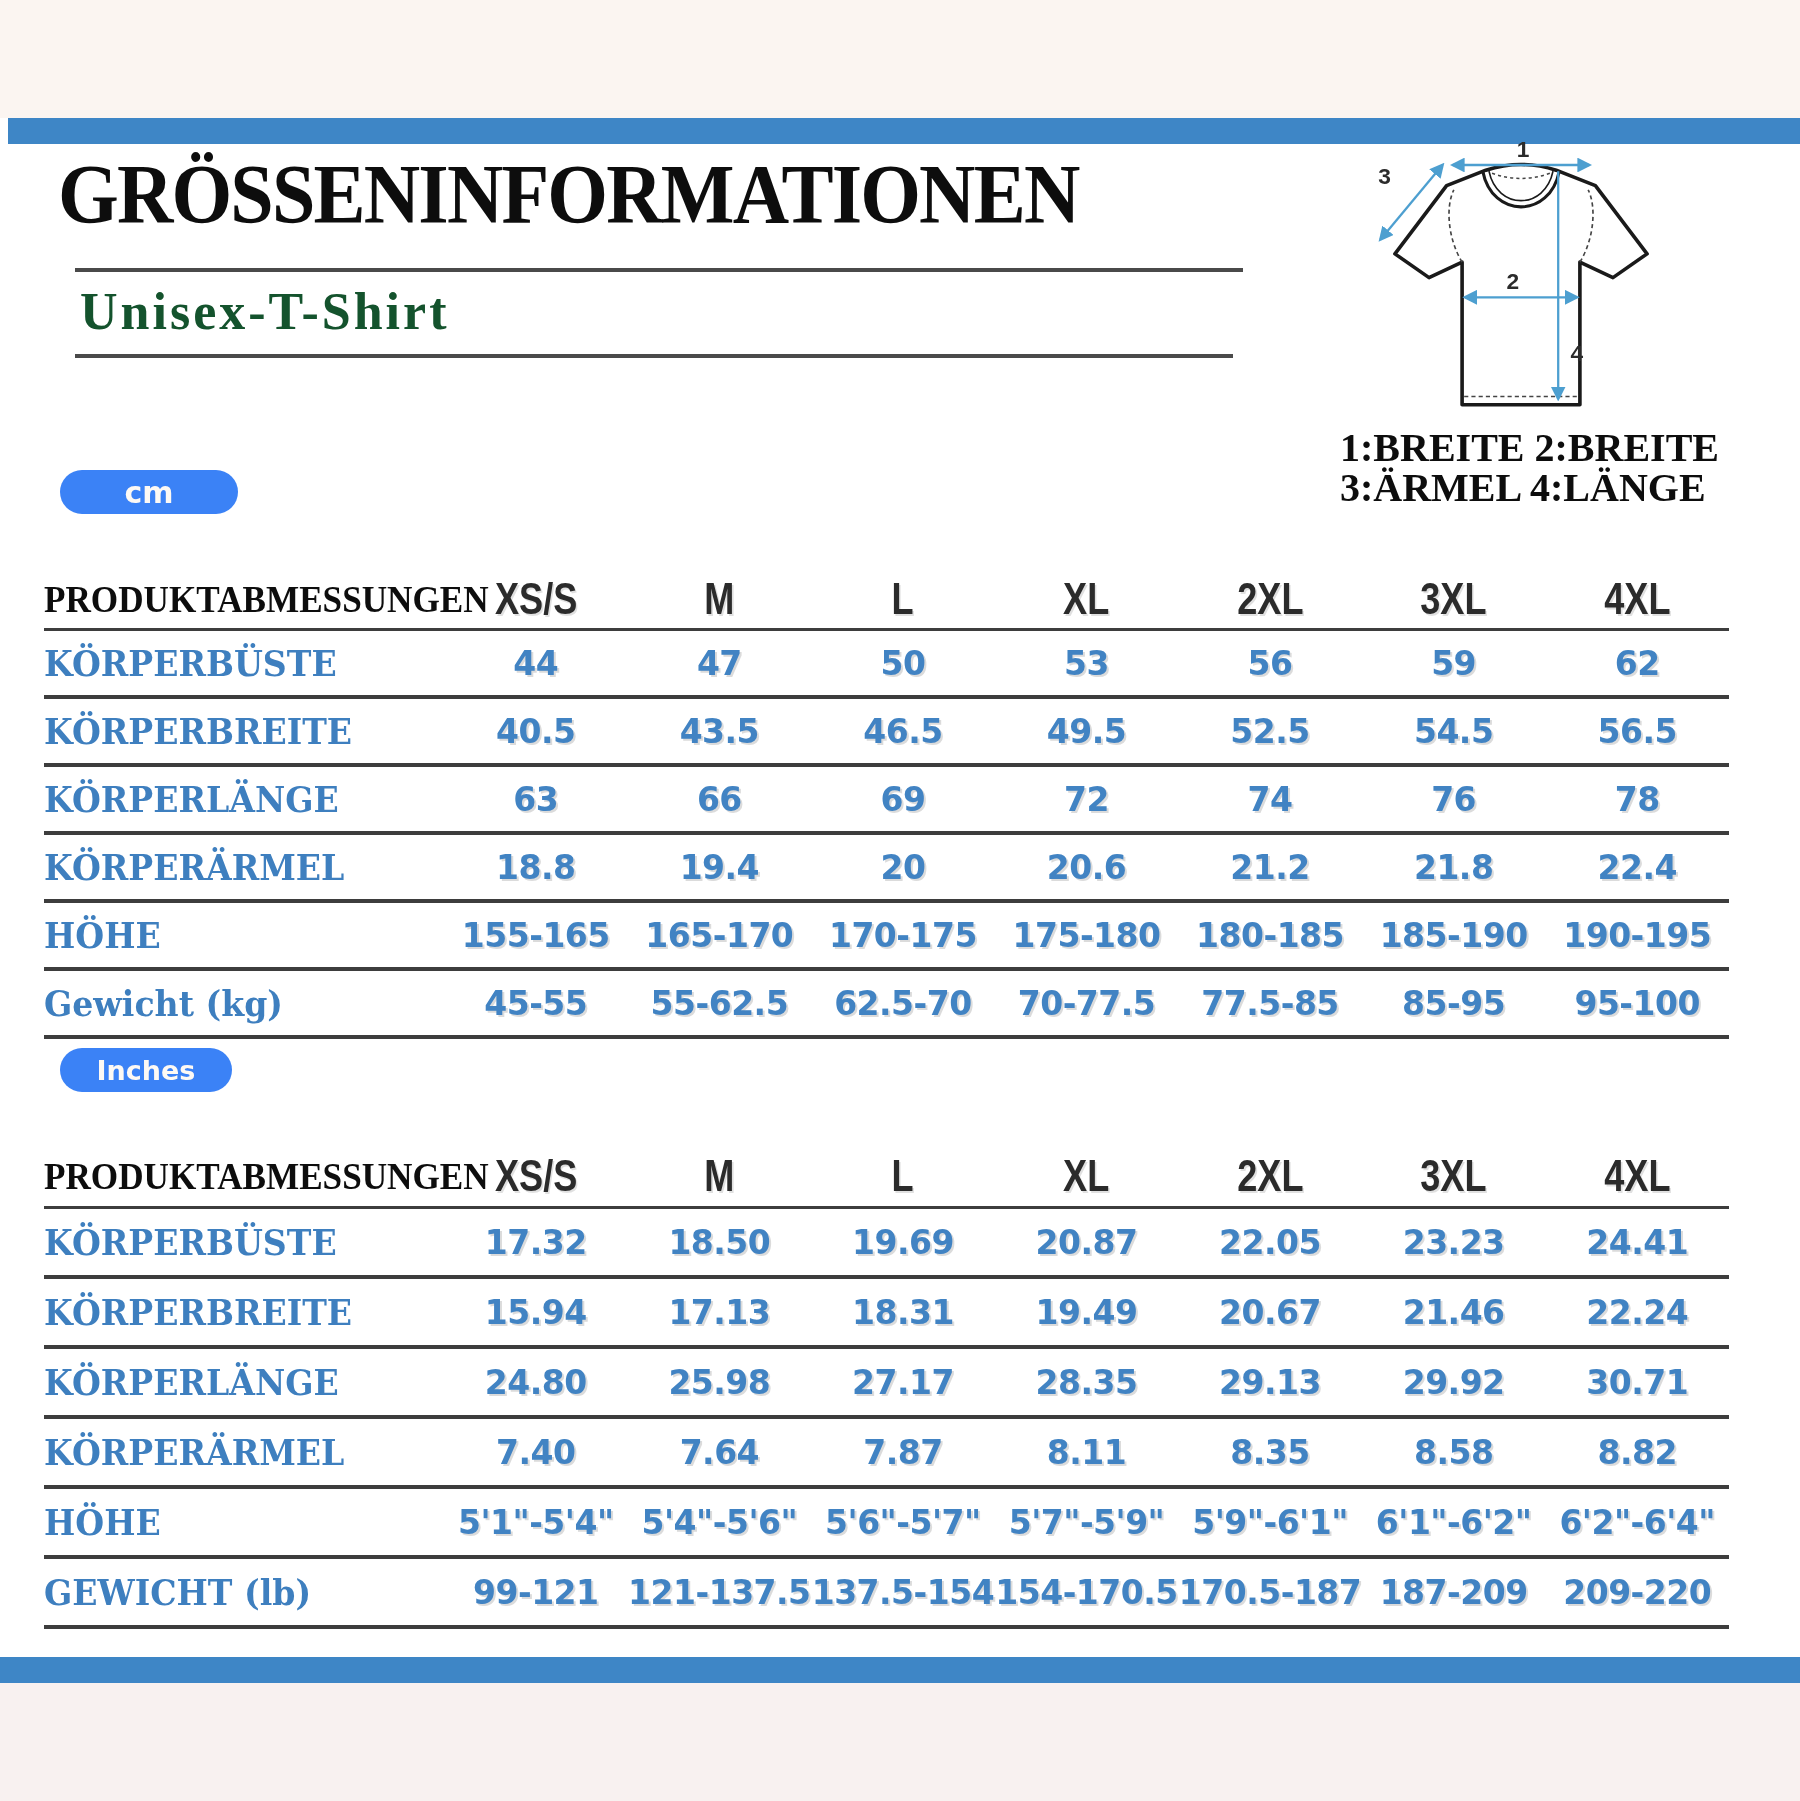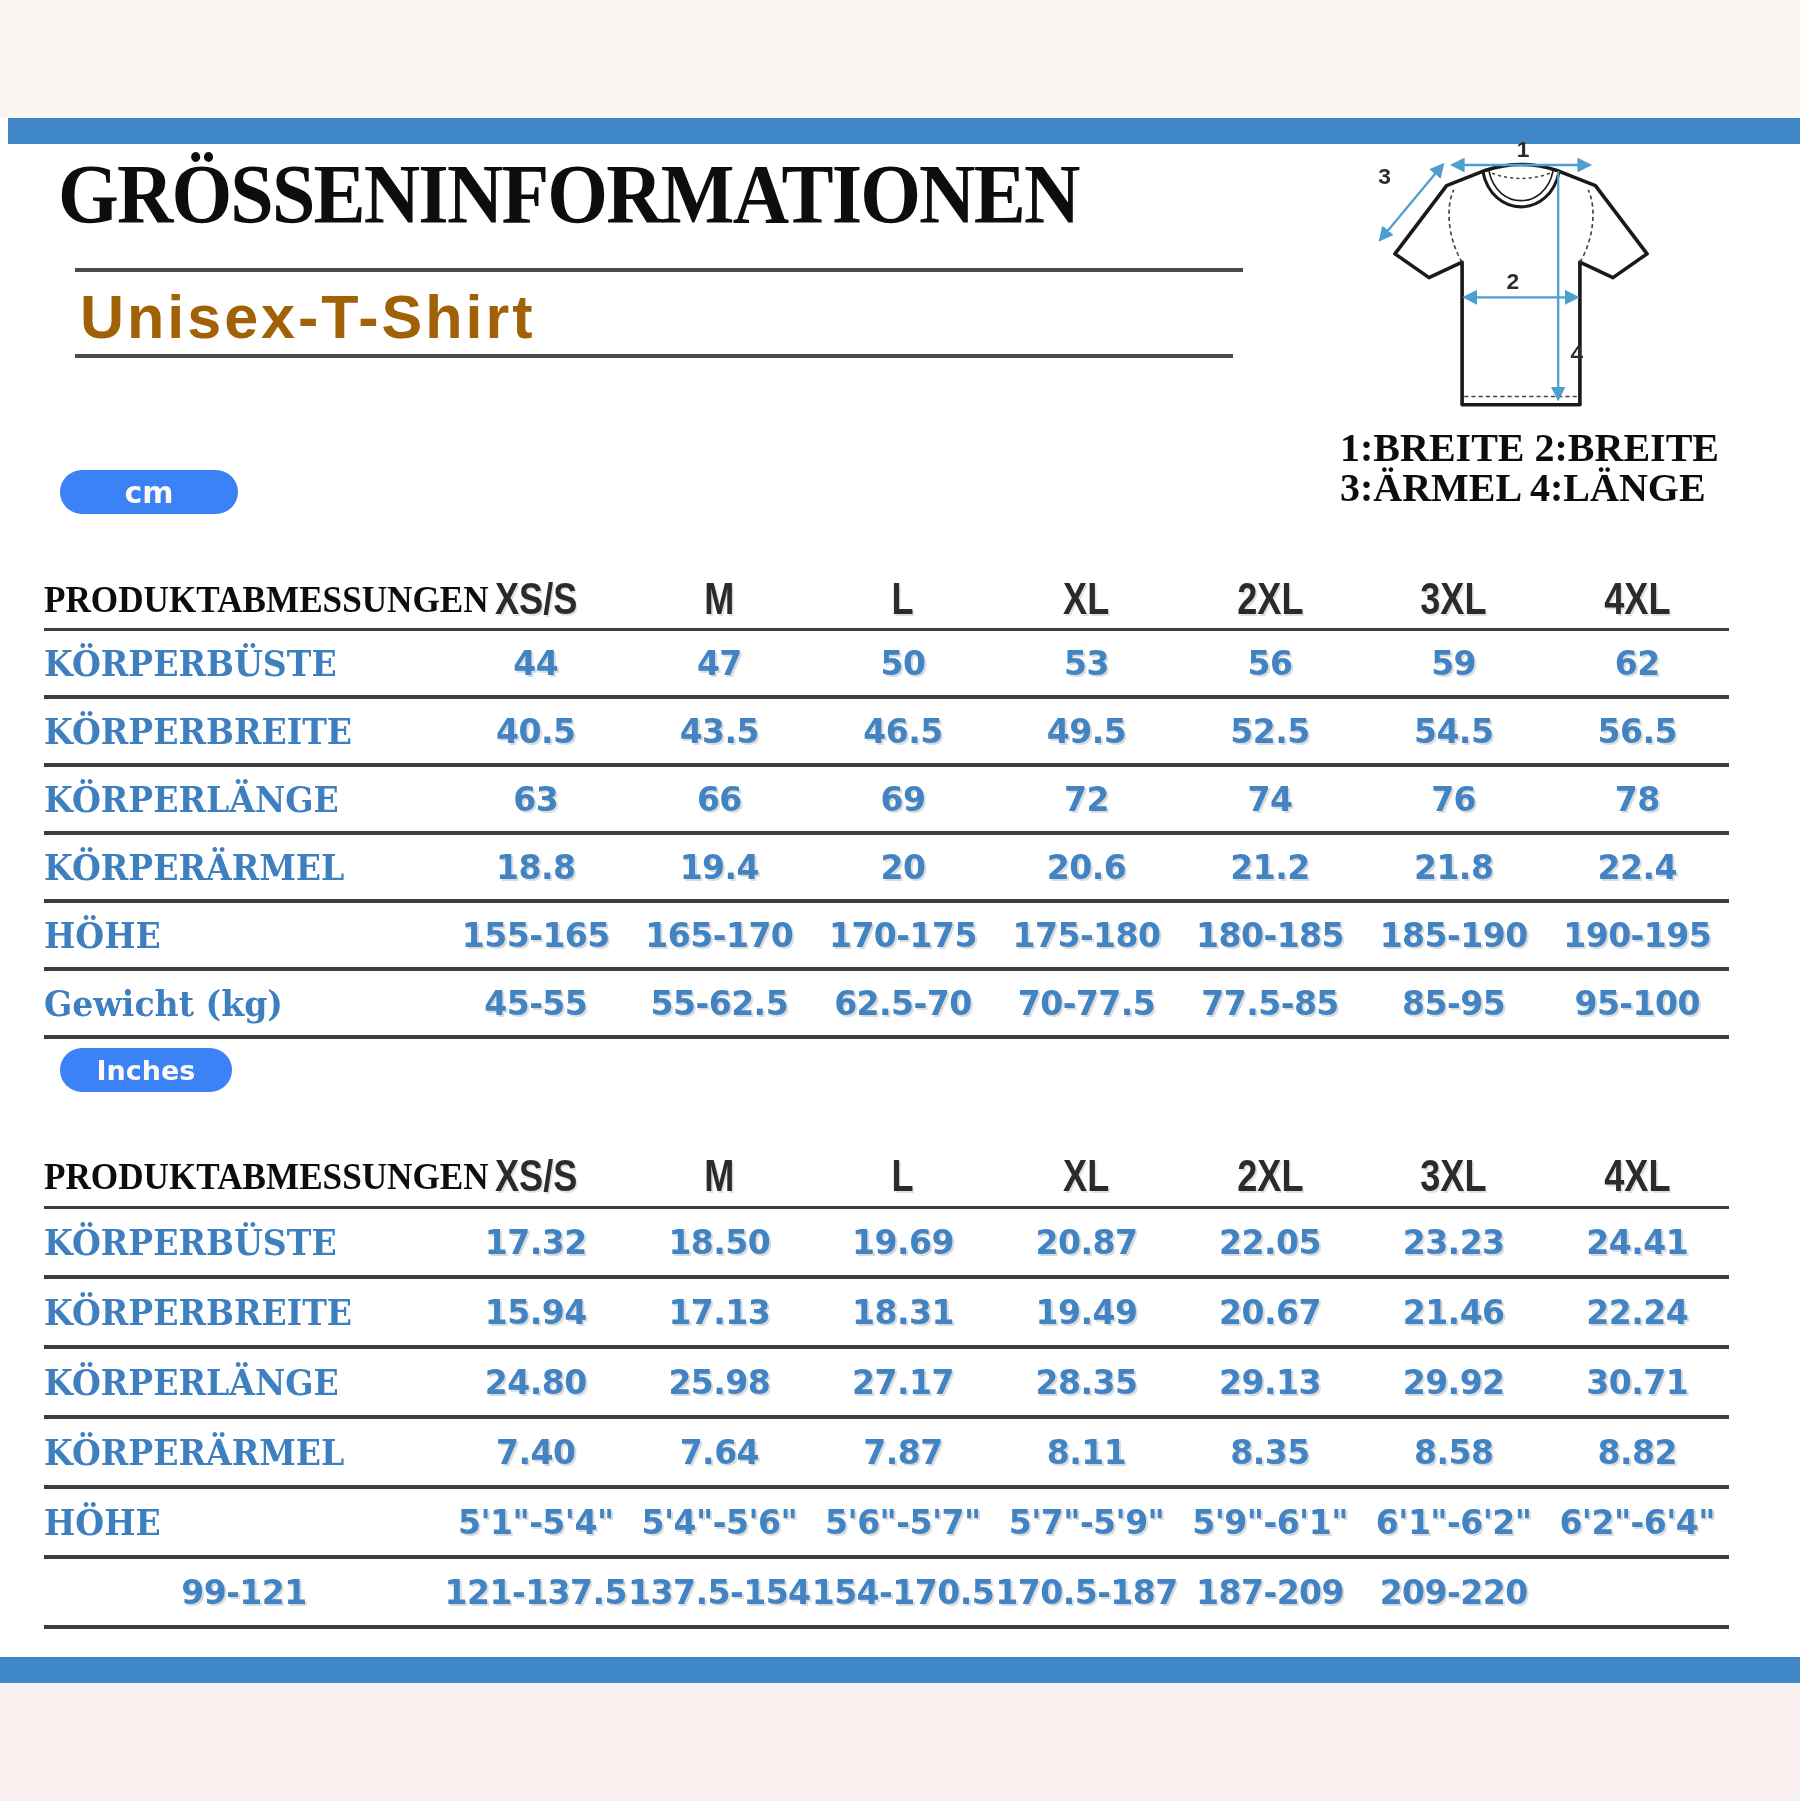--- a/index.html
+++ b/index.html
@@ -22,22 +22,22 @@
     font-family:"Liberation Serif","DejaVu Serif",serif;
     font-weight:bold;font-size:84px;color:#0d0d0d;
     letter-spacing:-2px;white-space:nowrap;
     transform:scaleX(0.93);transform-origin:left center;
   }
   .rule{position:absolute;background:#4a4a4a;height:4px;}
   .title-rule{left:75px;top:268px;width:1168px;}
   .subtitle-rule{left:75px;top:354px;width:1158px;}
   .page-subtitle{
     position:absolute;left:80px;top:282px;
-    font-family:Liberation Sans, sans-serif;
-    font-weight:bold;font-size:61px;color:#a16207;
+    font-family:Liberation Serif, serif;
+    font-weight:bold;font-size:52px;color:#14532d;
     letter-spacing:3px;white-space:nowrap;
   }
 
   .tshirt-svg{position:absolute;left:1366px;top:140px;width:310px;height:298px;}
 
   .legend{
     position:absolute;left:1340px;top:428px;width:392px;
     text-align:left;
     font-family:"Liberation Serif","DejaVu Serif",serif;
     font-weight:bold;font-size:40px;color:#0d0d0d;
@@ -276,20 +276,21 @@
         <div class="td-label"><span>HÖHE</span></div>
         <div class="td-val">5'1"-5'4"</div>
         <div class="td-val">5'4"-5'6"</div>
         <div class="td-val">5'6"-5'7"</div>
         <div class="td-val">5'7"-5'9"</div>
         <div class="td-val">5'9"-6'1"</div>
         <div class="td-val">6'1"-6'2"</div>
         <div class="td-val">6'2"-6'4"</div>
       </div>
       <div class="t-row">
+        <div class="td-label"><span>GEWICHT (lb)</span></div>
         <div class="td-val">99-121</div>
         <div class="td-val">121-137.5</div>
         <div class="td-val">137.5-154</div>
         <div class="td-val">154-170.5</div>
         <div class="td-val">170.5-187</div>
         <div class="td-val">187-209</div>
         <div class="td-val">209-220</div>
       </div>
     </div>
 

